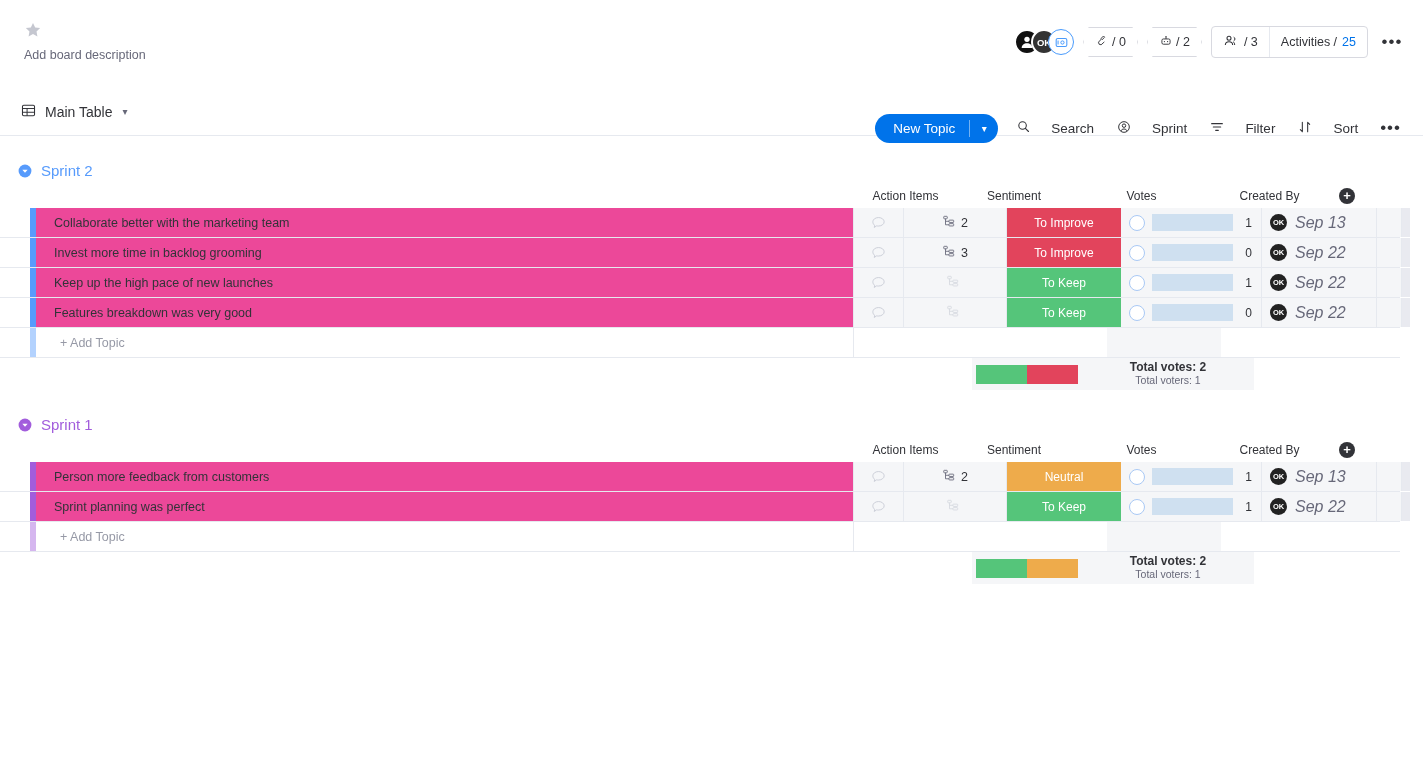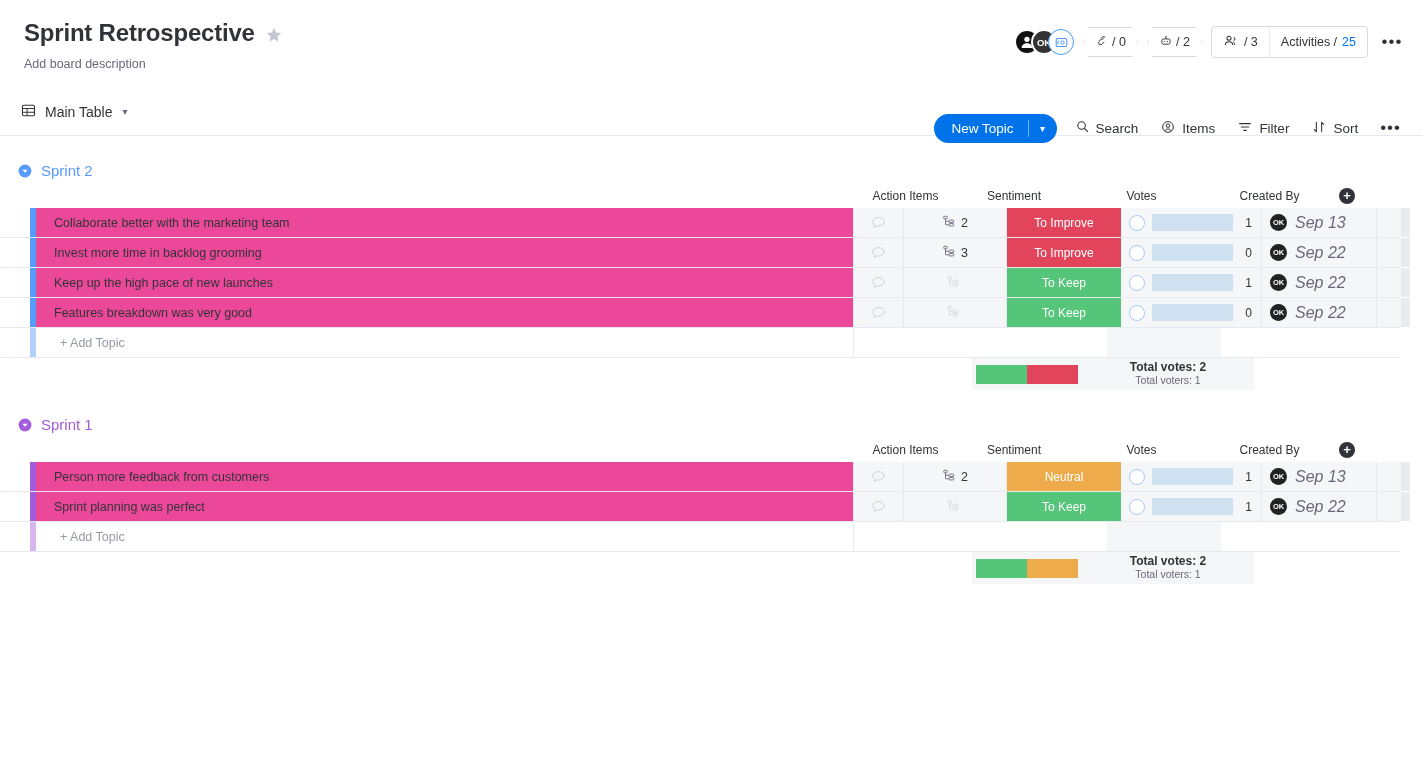--- a/index.html
+++ b/index.html
@@ -96,21 +96,21 @@
     font-weight: normal;
   }
   .new-topic .split {
     width: 1px; background: rgba(255,255,255,0.45); margin: 6px 0;
   }
   .new-topic .arrow {
     display: flex; align-items: center; justify-content: center;
     width: 28px; font-size: 10px;
   }
   .tb-item {
-    display: flex; align-items: center; gap: 6px;
+    display: flex; align-items: center; gap: 20px;
     font-size: 13.5px; color: #323338; padding: 4px 4px;
   }
   .tb-dots { font-size: 17px; letter-spacing: 1px; color: #323338; padding: 0 4px; }
 
   
   .board-body { padding: 0 0 0 0; position: relative; }
 
   .group { margin-top: 22px; }
   .group-title-row {
     display: flex; align-items: center; gap: 9px;
@@ -246,21 +246,20 @@
     background: #323338; color: #fff;
     display: flex; align-items: center; justify-content: center;
     font-size: 13px; line-height: 0; font-weight: bold;
   }
 </style>
 </head>
 <body>
 
 <div class="board-header">
   <div class="title-row">
-    <div class="board-title">Sprint Retrospective</div>
     <span class="star-icon">
       <svg viewBox="0 0 24 24" width="18" height="18">
           <path fill="#c5c7d0" d="M12 2.5l2.9 6 6.6.9-4.8 4.6 1.2 6.5L12 17.4 6.1 20.5l1.2-6.5L2.5 9.4l6.6-.9z"></path>
         </svg>
     </span>
   </div>
   <div class="board-desc">Add board description</div>
 
   <div class="header-right">
 
@@ -354,21 +353,21 @@
     </div>
 
     <div class="tb-item">
       <span>
         <svg viewBox="0 0 24 24" width="16" height="16">
             <circle cx="12" cy="12" r="8" fill="none" stroke="#323338" stroke-width="1.5"></circle>
             <circle cx="12" cy="10" r="2.6" fill="none" stroke="#323338" stroke-width="1.5"></circle>
             <path d="M7.4 18c.7-2 2.4-3 4.6-3s3.9 1 4.6 3" fill="none" stroke="#323338" stroke-width="1.5"></path>
           </svg>
       </span>
-      <span>Items</span>
+      <span>Sprint</span>
     </div>
 
     <div class="tb-item">
       <span>
         <svg viewBox="0 0 24 24" width="16" height="16">
             <path d="M4 7h16M6.5 12h11M10 17h4" stroke="#323338" stroke-width="1.7" stroke-linecap="round"></path>
           </svg>
       </span>
       <span>Filter</span>
     </div>

